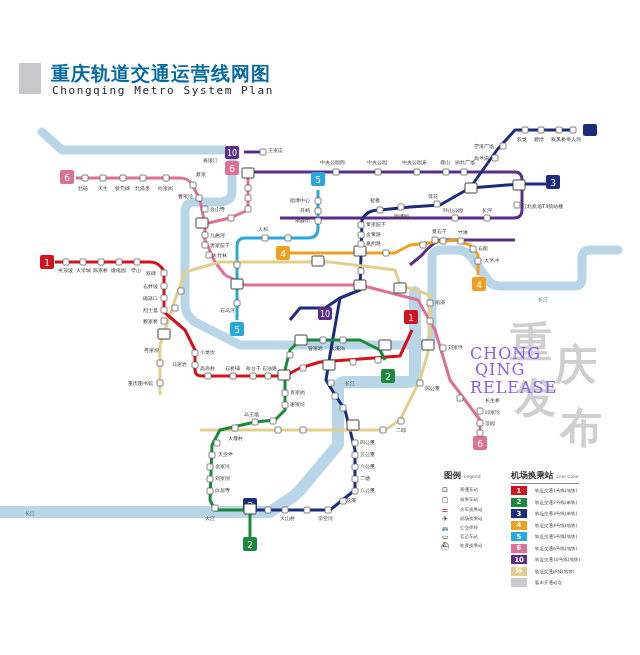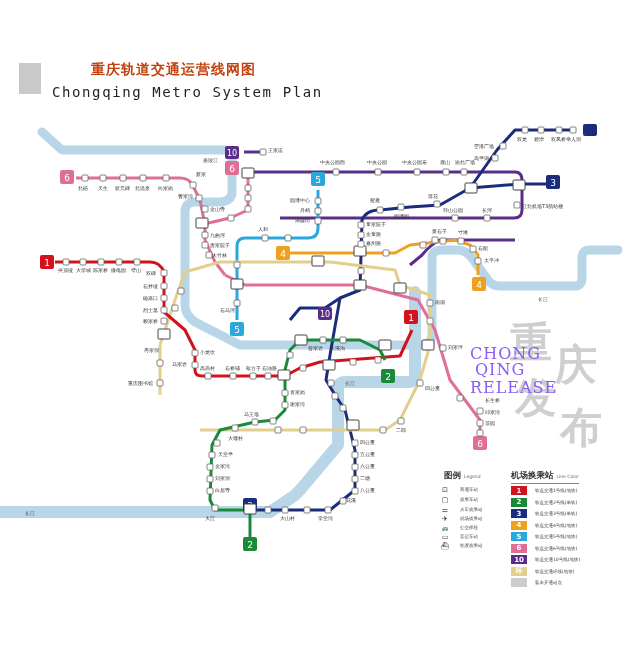--- a/index.html
+++ b/index.html
@@ -1,20 +1,20 @@
 <!DOCTYPE html>
 <html><head>
 <meta charset="utf-8">
 <style>
   html, body { margin: 0; padding: 0; background: #ffffff; }
   body { width: 640px; height: 655px; position: relative; overflow: hidden; font-family: "DejaVu Sans", sans-serif; }
   .title-block { position: absolute; left: 19px; top: 61px; }
   .title-square { position: absolute; left: 0; top: 2px; width: 22px; height: 31px; background: #c9c9cb; }
-  .title-cn { position: absolute; left: 32px; top: 0; font-size: 14px; font-weight: bold; color: #c2410c; white-space: nowrap; letter-spacing: 1px; font-family: "DejaVu Sans", sans-serif; margin-left: 40px; }
-  .title-en { position: absolute; left: 33px; top: 23px; font-size: 14px; color: #222; white-space: nowrap; letter-spacing: 1.6px; font-family: "DejaVu Sans Mono", monospace; }
+  .title-cn { position: absolute; left: 32px; top: 0; font-size: 19px; font-weight: bold; color: #0369a1; white-space: nowrap; letter-spacing: 1px; font-family: "DejaVu Sans", sans-serif; }
+  .title-en { position: absolute; left: 33px; top: 23px; font-size: 11px; color: #222; white-space: nowrap; letter-spacing: 1.6px; font-family: "DejaVu Sans Mono", monospace; }
   svg#map { position: absolute; left: 0; top: 0; }
   .stn-label { font-size: 5px; fill: #333; font-family: "DejaVu Sans", sans-serif; }
   .river-label { font-size: 5px; fill: #555; font-family: "DejaVu Sans", sans-serif; }
   .legend { position: absolute; left: 438px; top: 470px; width: 200px; height: 130px; }
   .legend-h { position: absolute; font-size: 8.5px; font-weight: bold; color: #333; white-space: nowrap; }
   .legend-h small { font-size: 4.5px; font-weight: normal; color: #666; margin-left: 3px; }
   .legend-sym-row { position: absolute; left: 0; height: 9px; display: flex; align-items: center; }
   .legend-sym { width: 14px; height: 8px; display: flex; align-items: center; justify-content: center; font-size: 7px; color: #333; }
   .legend-sym-label { font-size: 4.5px; color: #444; margin-left: 8px; white-space: nowrap; }
   .legend-line-row { position: absolute; left: 73px; height: 11px; display: flex; align-items: center; }

